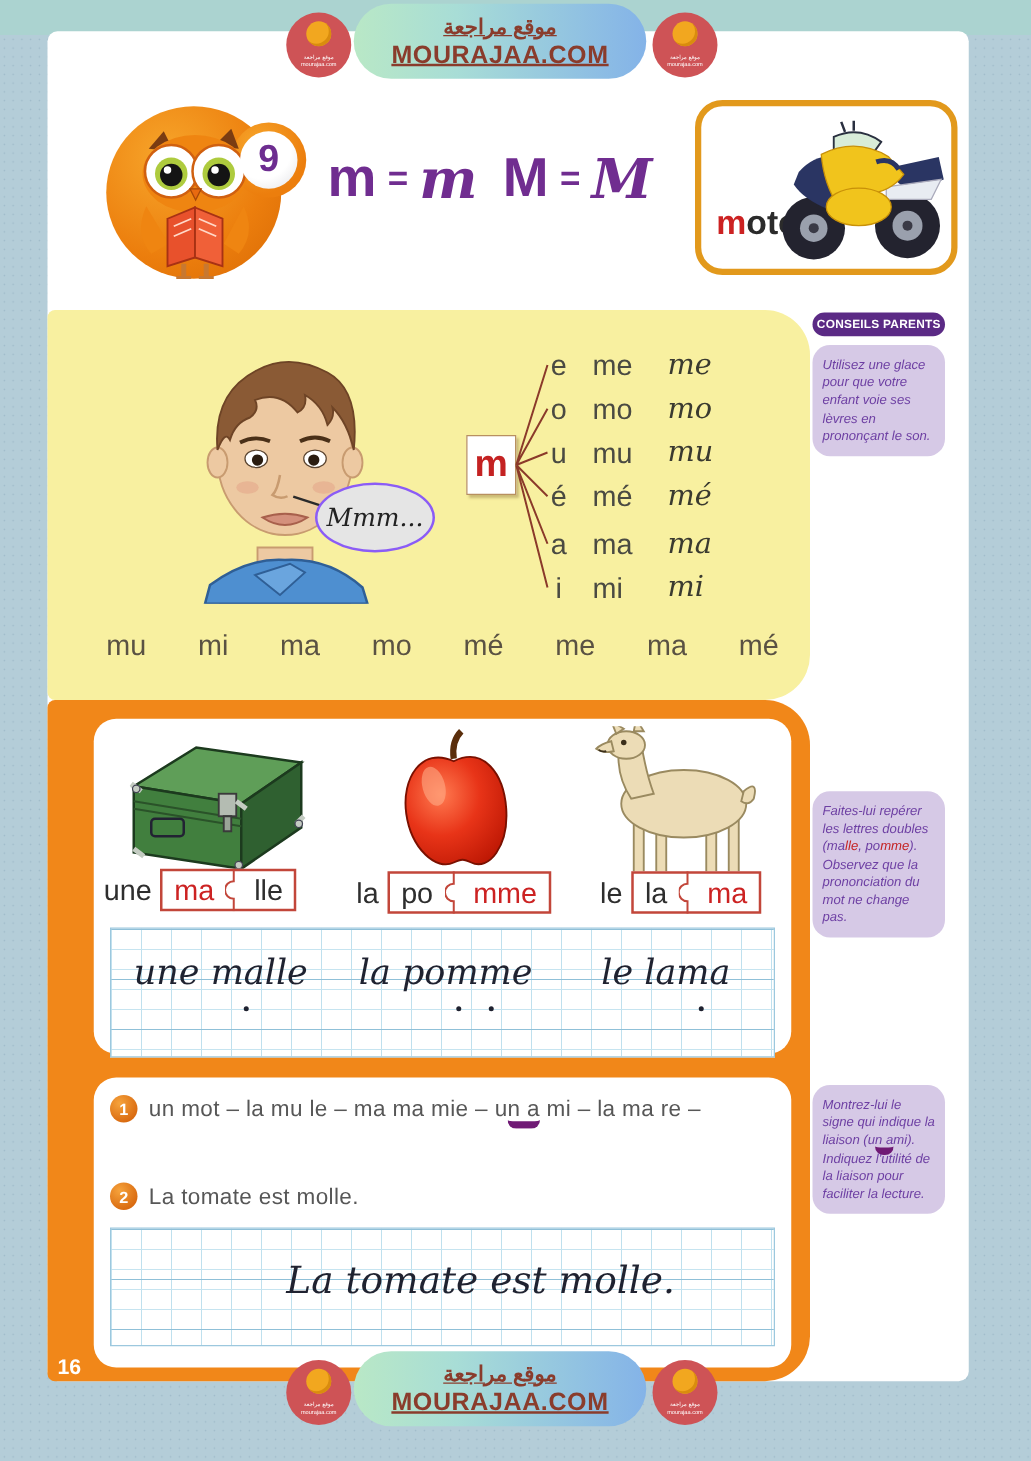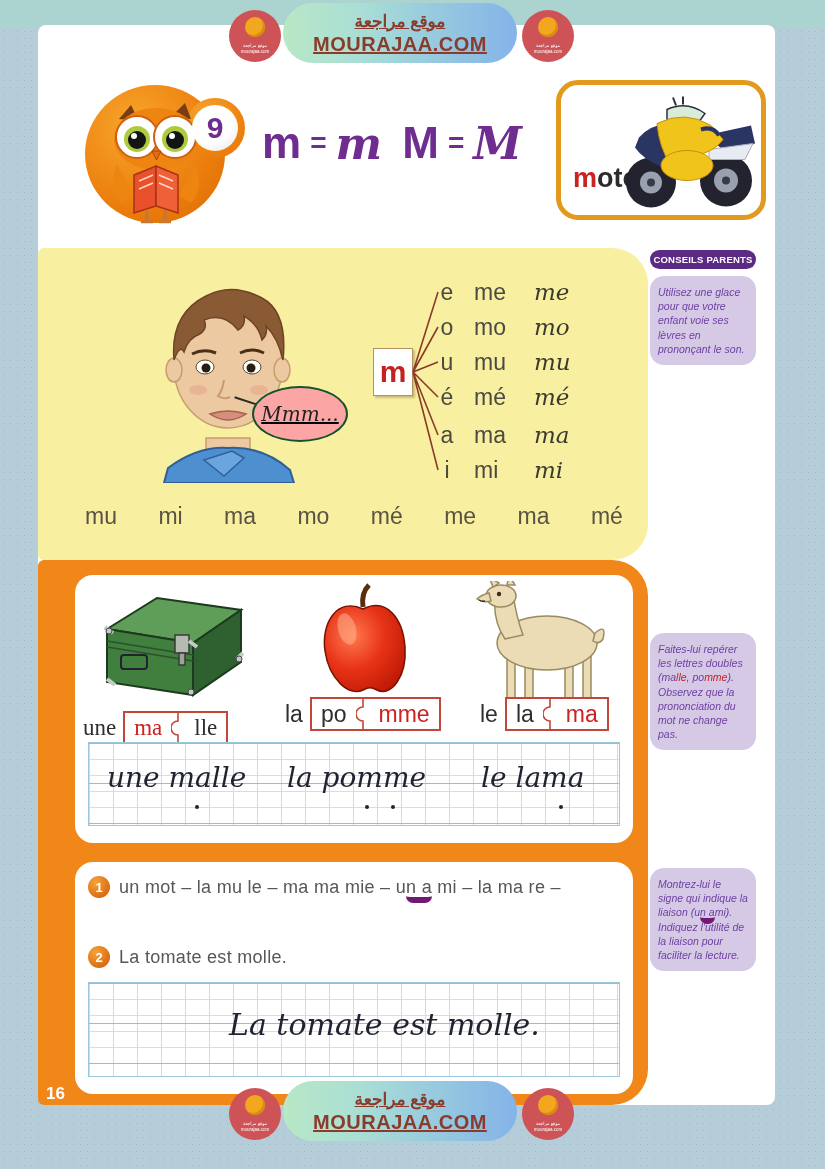--- a/index.html
+++ b/index.html
@@ -53,23 +53,23 @@
   .title-eq .c { font-size:44px; font-weight:bold; font-style:italic; font-family:"DejaVu Serif", serif; }
   .title-eq .gap { width:10px; }
   .moto-card { left:556px; top:80px; width:210px; height:140px; background:#ffffff;
     border:5px solid #e2991c; border-radius:22px; }
   .moto-word { position:absolute; left:12px; top:78px; font-size:27px; font-weight:bold; color:#2b2b2b; }
   .moto-word .red { color:#cc2222; }
 
   
   .yellow { left:38px; top:248px; width:610px; height:312px; background:#f8f0a0;
     border-radius:6px 36px 36px 6px; }
-  .bubble { left:252px; top:386px; width:96px; height:56px; background:#fca5a5;
-    border:2px solid #14532d; border-radius:50%;
-    display:flex; align-items:center; justify-content:center;text-decoration:underline; }
+  .bubble { left:252px; top:386px; width:96px; height:56px; background:#e5e5e5;
+    border:2px solid #8b5cf6; border-radius:50%;
+    display:flex; align-items:center; justify-content:center; }
   .bubble span { font-size:20px; font-style:italic; font-family:"DejaVu Serif", serif; color:#222; }
   .bubble-tail { left:234px; top:400px; width:24px; height:2px; background:#2a2a2a; transform:rotate(18deg); }
   .m-box { left:373px; top:348px; width:40px; height:48px; background:#ffffff;
     border:1px solid #b89060; box-shadow:2px 2px 2px rgba(120,90,40,.35);
     display:flex; align-items:center; justify-content:center;
     color:#c42222; font-size:30px; font-weight:bold; }
   .syl-row { left:434px; width:180px; height:32px; display:flex; align-items:center; color:#4a4a42; }
   .syl-row .v { width:26px; font-size:23px; text-align:center; }
   .syl-row .pr { width:62px; font-size:23px; padding-left:14px; }
   .syl-row .cu { width:76px; font-size:23px; font-style:italic; font-family:"DejaVu Serif", serif;
@@ -335,21 +335,21 @@
         <path d="M150,52 Q162,42 158,58 Q154,64 148,60 Z"></path>
         <ellipse cx="56" cy="15" rx="15" ry="11"></ellipse>
         <path d="M44,12 Q36,14 32,18 Q38,22 46,20 Z"></path>
         <path d="M48,6 L44,-4 L54,2 Z M62,4 L64,-6 L70,4 Z"></path>
       </g>
       <circle cx="54" cy="13" r="2.2" fill="#3a2e1a"></circle>
       <path d="M34,19 Q37,21 40,20" stroke="#3a2e1a" stroke-width="1.5" fill="none"></path>
       <path d="M62,118 L72,118 M80,118 L90,118 M120,118 L130,118 M138,118 L148,118" stroke="#8a7a50" stroke-width="3"></path>
     </svg>
 
-    <div class="word-label" style="left:8px; top:136px;font-family:Liberation Serif, serif;">
+    <div class="word-label" style="left:8px; top:120px;">
       <span>une</span>
       <div class="puz-box">
         <span class="cell r">ma</span>
         <svg class="puz-notch" viewBox="0 0 14 34">
           <path d="M7,0 L7,10 A7,7 0 1,0 7,24 L7,34" fill="none" stroke="#c2463a" stroke-width="1.6"></path>
         </svg>
         <span class="cell">lle</span>
       </div>
     </div>
     <div class="word-label" style="left:210px; top:122px;">
@@ -366,21 +366,21 @@
       <span>le</span>
       <div class="puz-box">
         <span class="cell">la</span>
         <svg class="puz-notch" viewBox="0 0 14 34">
           <path d="M7,0 L7,10 A7,7 0 1,0 7,24 L7,34" fill="none" stroke="#c2463a" stroke-width="1.6"></path>
         </svg>
         <span class="cell r">ma</span>
       </div>
     </div>
 
-    <div class="seyes" style="left:13px; top:167px; width:532px; height:84px;">
+    <div class="seyes" style="left:13px; top:167px; width:532px; height:104px;">
       <span class="cursive" style="left:18px; top:18px; font-size:28px;">une malle</span>
       <span class="cursive" style="left:198px; top:18px; font-size:28px;">la pomme</span>
       <span class="cursive" style="left:392px; top:18px; font-size:28px;">le lama</span>
       <span class="dot" style="left:106px; top:62px;"></span>
       <span class="dot" style="left:276px; top:62px;"></span>
       <span class="dot" style="left:302px; top:62px;"></span>
       <span class="dot" style="left:470px; top:62px;"></span>
     </div>
   </div>
 

